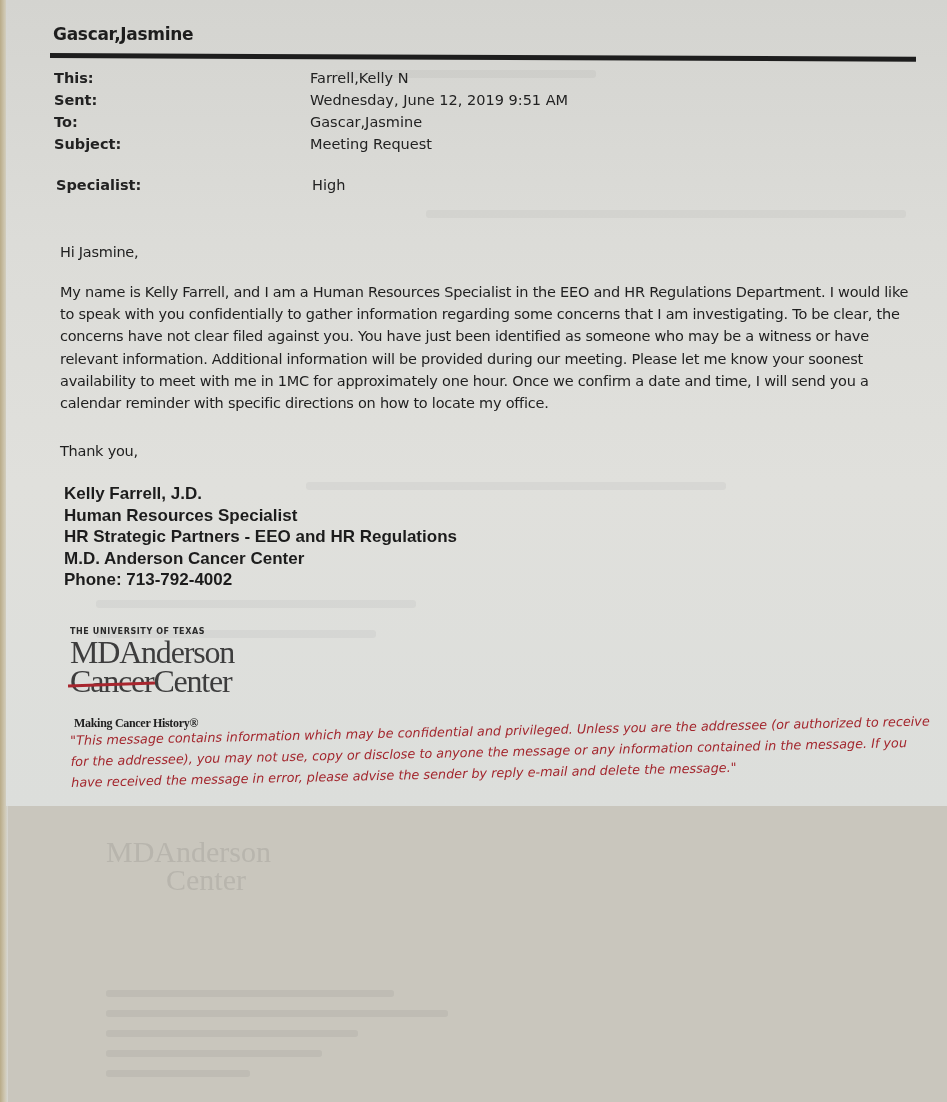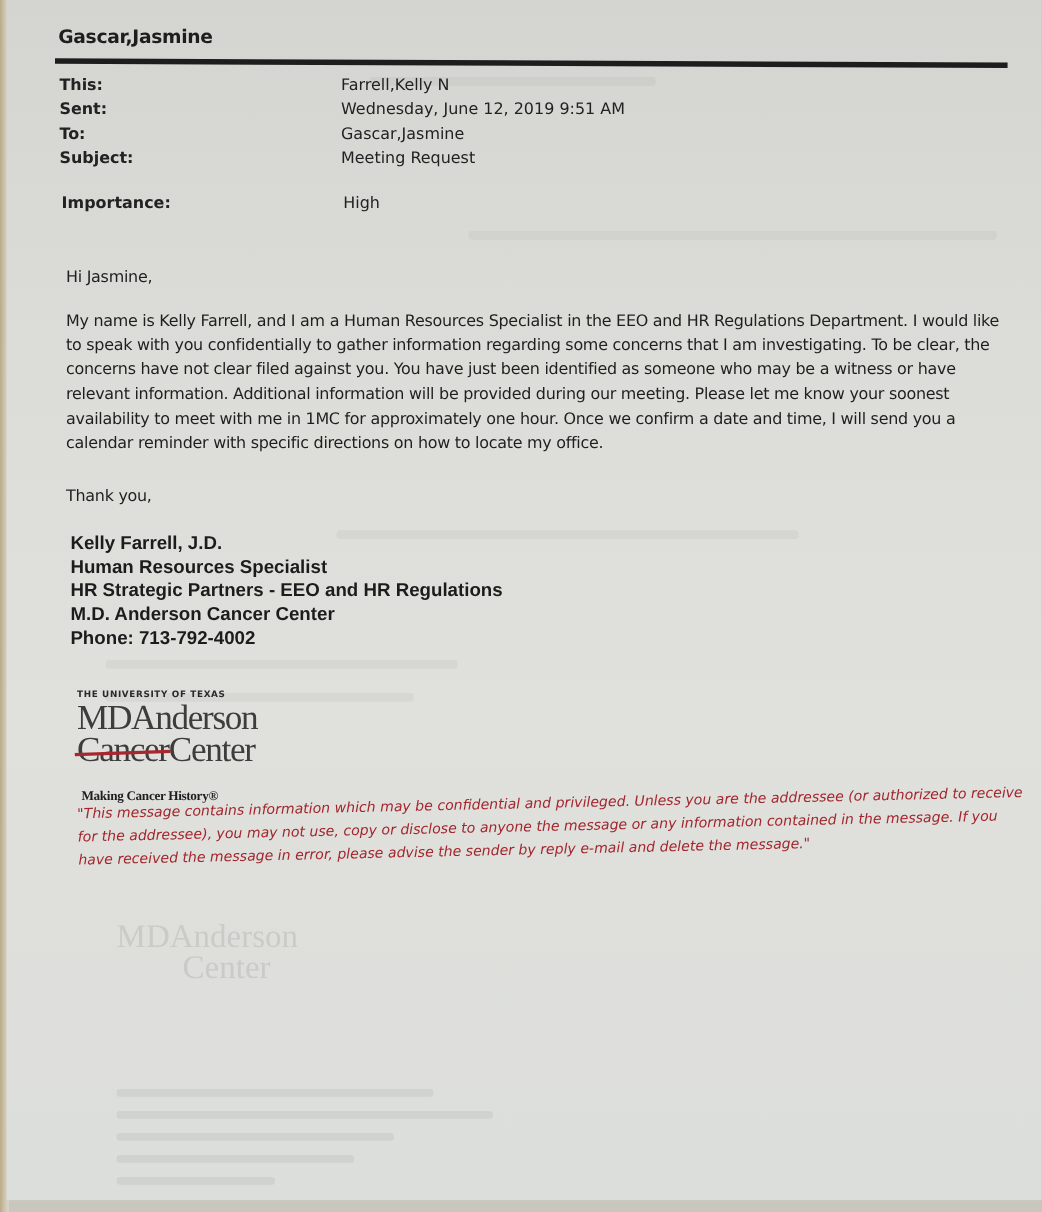--- a/index.html
+++ b/index.html
@@ -3,21 +3,21 @@
 <meta charset="utf-8">
 <style>
   html, body { margin: 0; padding: 0; }
   body {
     width: 947px; height: 1102px; overflow: hidden;
     background: #c9c6bd;
     position: relative;
     font-family: "DejaVu Sans", sans-serif;
   }
   .paper {
-    position: absolute; left: 6px; top: 0; width: 941px; height: 1091px;
+    position: absolute; left: 6px; top: 0; width: 941px; height: 806px;
     background: linear-gradient(180deg, #d4d4d0 0%, #dcdcd8 30%, #e0e0dc 60%, #dcdedb 100%);
   }
   .edge {
     position: absolute; left: 0; top: 0; width: 8px; height: 1102px;
     background: linear-gradient(90deg, #b9ab88 0%, #cfc8b3 60%, #d6d6d2 100%);
   }
   .header-name {
     position: absolute; left: 47px; top: 24px;
     font-family: "DejaVu Sans", sans-serif; font-weight: bold;
     font-size: 17px; color: #1e1e1e; letter-spacing: -0.3px;
@@ -107,21 +107,21 @@
     </div>
     <div class="meta-row" style="top:44px;">
       <span class="meta-label">To:</span>
       <span class="meta-value">Gascar,Jasmine</span>
     </div>
     <div class="meta-row" style="top:66px;">
       <span class="meta-label">Subject:</span>
       <span class="meta-value">Meeting Request</span>
     </div>
     <div class="meta-row" style="top:107px;left:2px;">
-      <span class="meta-label">Importance:</span>
+      <span class="meta-label">Specialist:</span>
       <span class="meta-value">High</span>
     </div>
   </div>
 
   <div class="body-text greeting">Hi Jasmine,</div>
 
   <div class="body-text para">
     <span class="ln">My name is Kelly Farrell, and I am a Human Resources Specialist in the EEO and HR Regulations Department.  I would like</span>
     <span class="ln">to speak with you confidentially to gather information regarding some concerns that I am investigating.  To be clear, the</span>
     <span class="ln">concerns have not clear filed against you. You have just been identified as someone who may be a witness or have</span>

